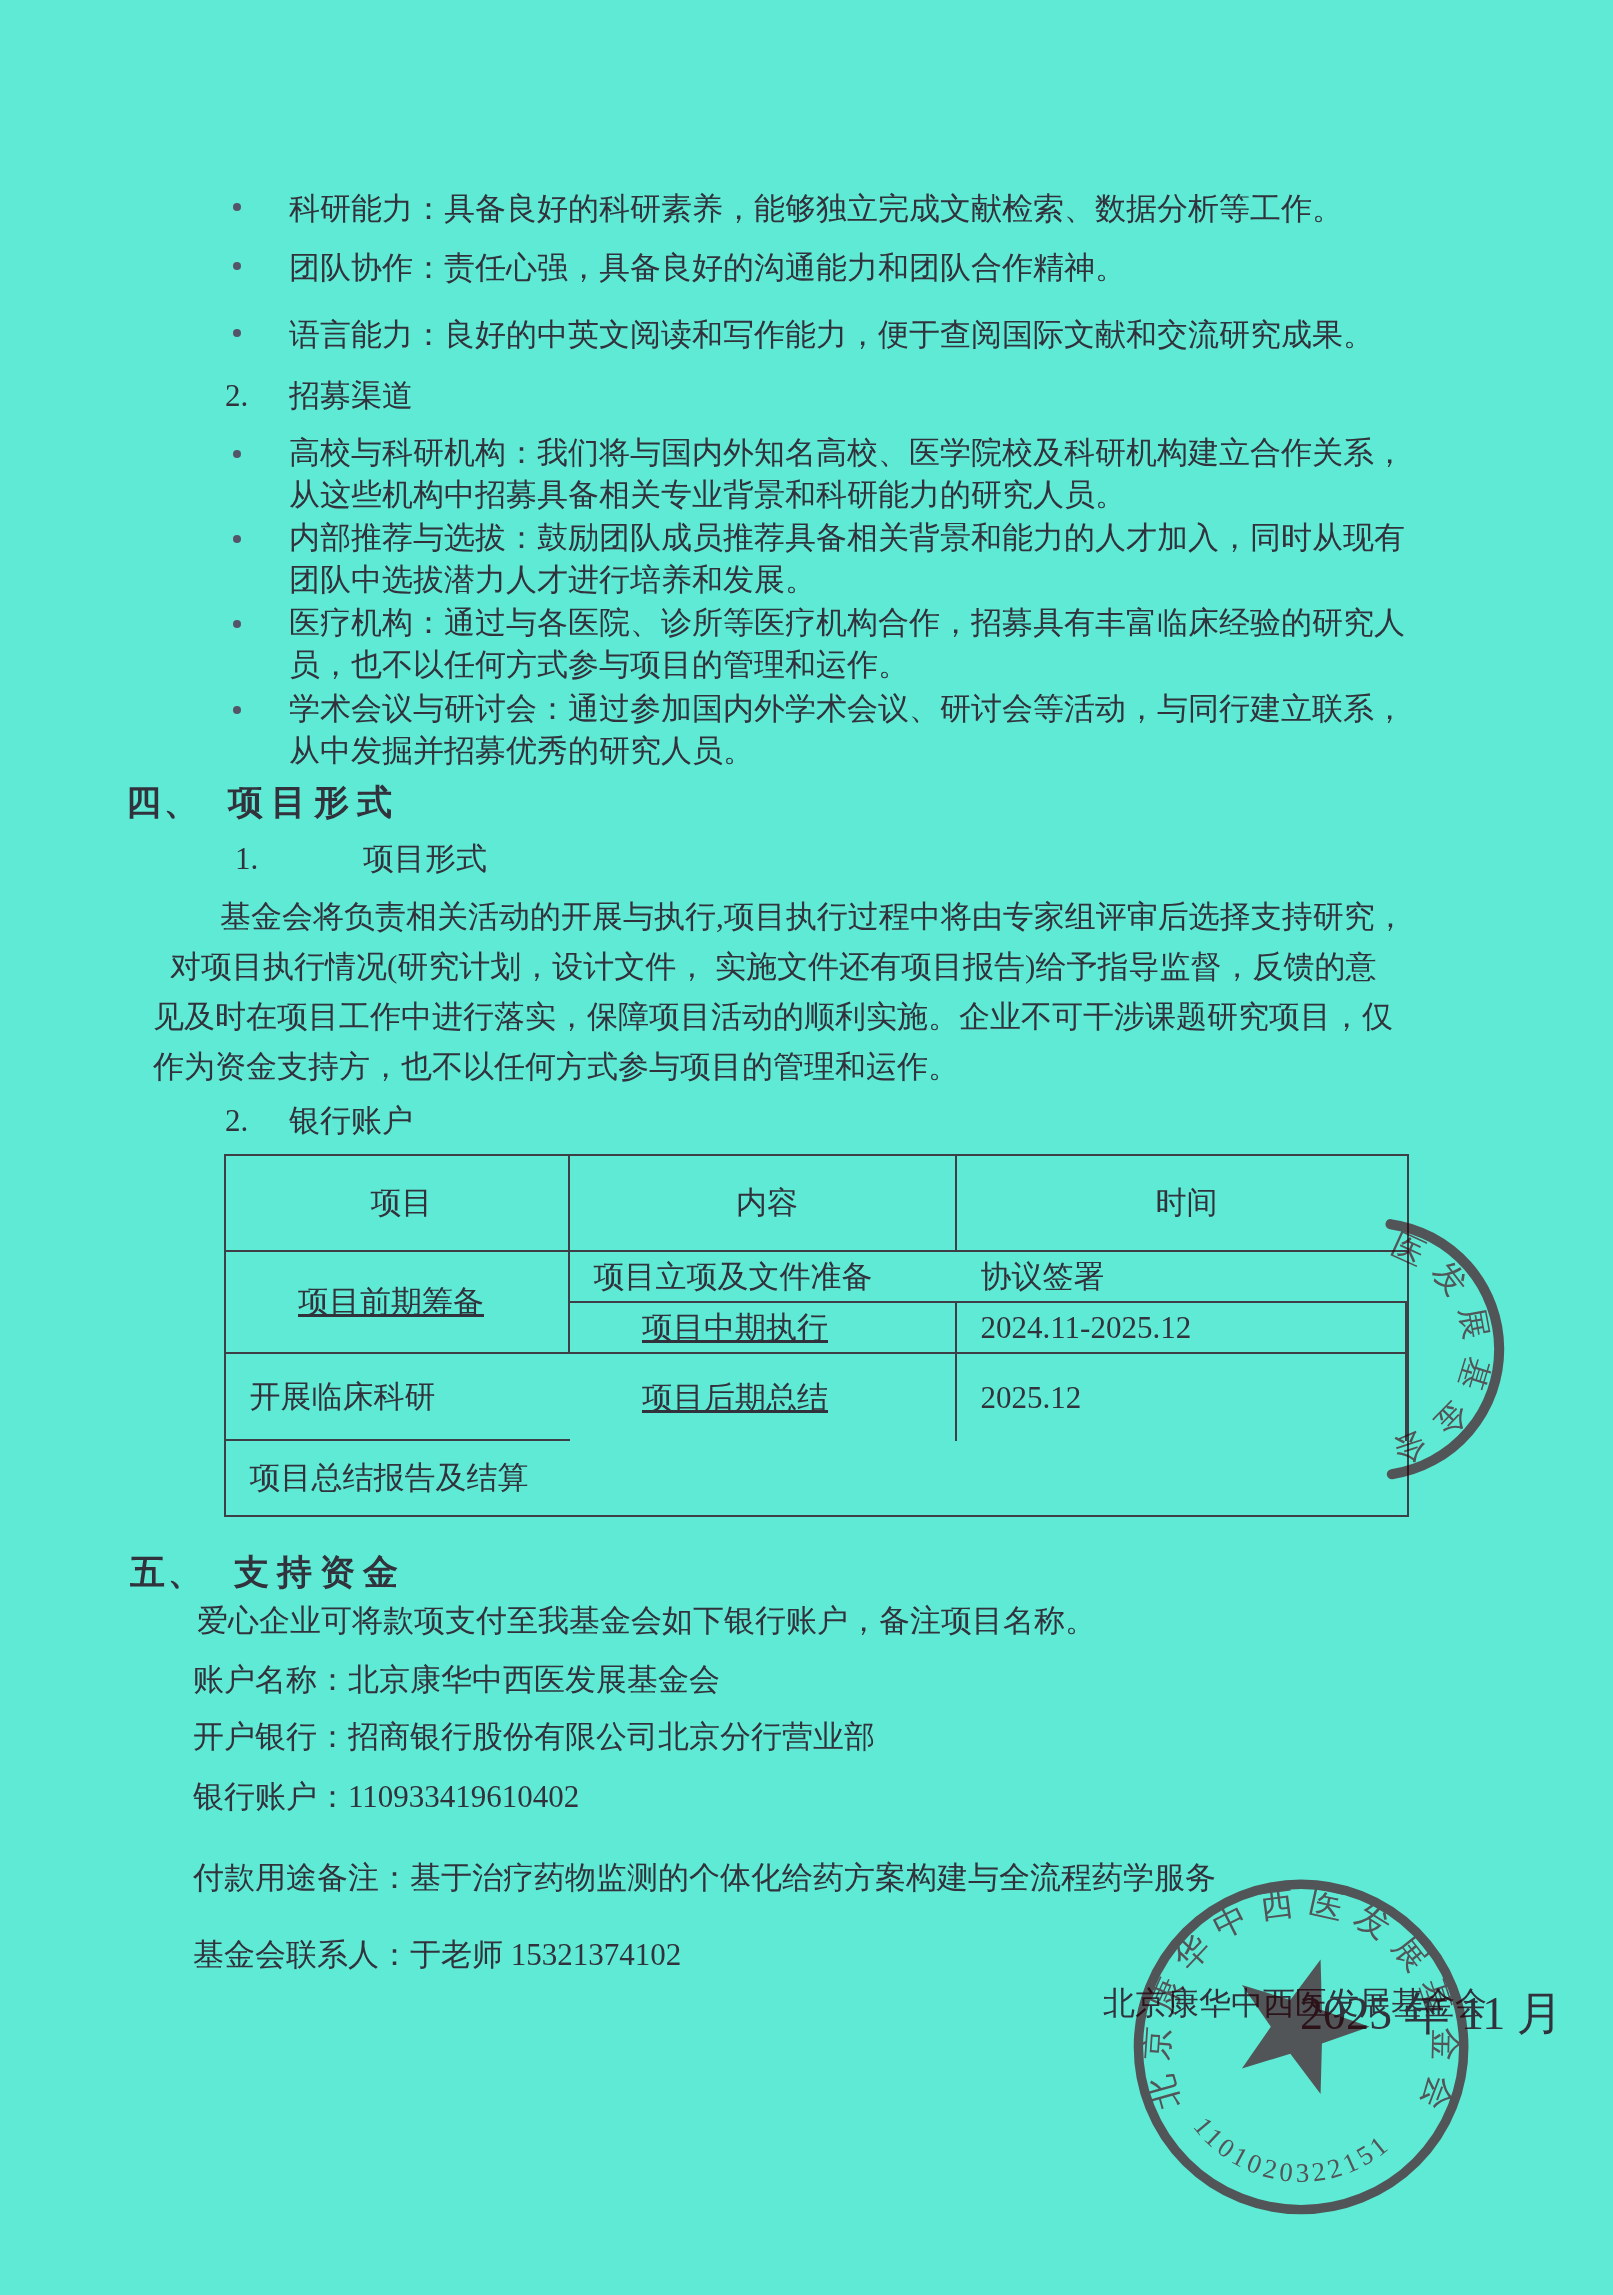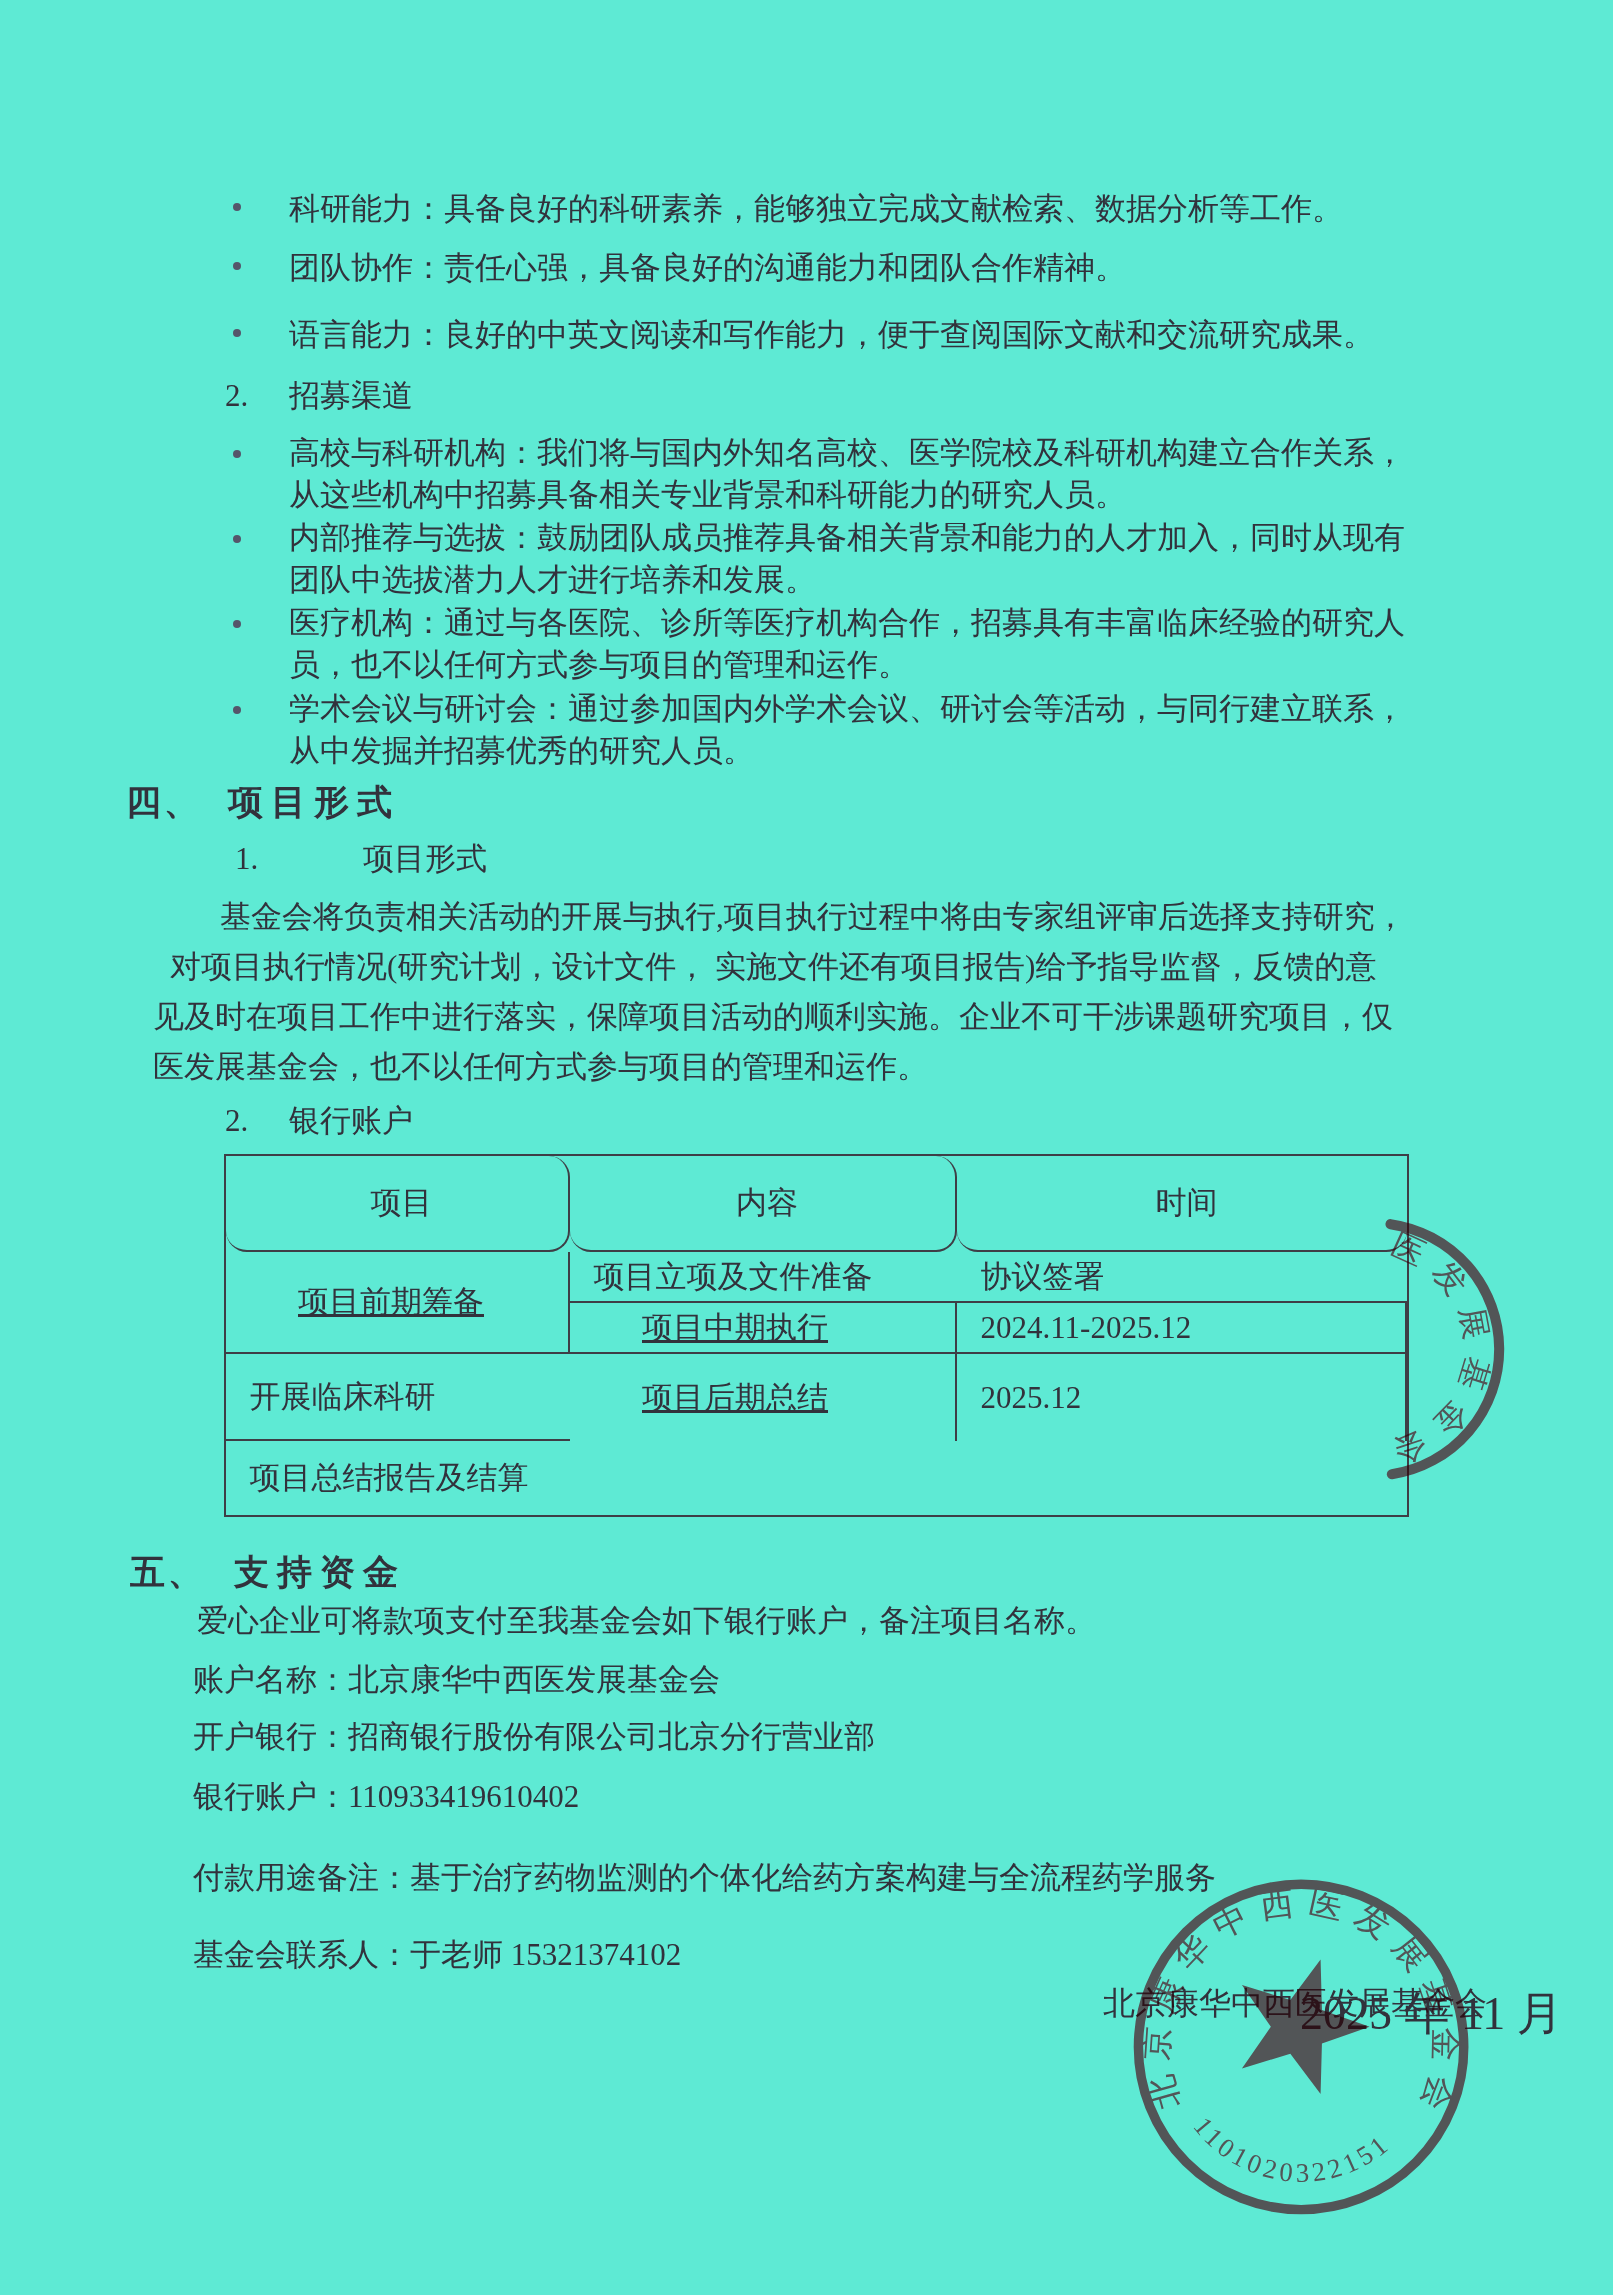--- a/index.html
+++ b/index.html
@@ -17,21 +17,21 @@
   .h4{position:absolute;font-size:35px;font-weight:bold;white-space:nowrap;}
   .h4 .num{display:inline-block;width:102px;letter-spacing:2.7px;}
   .h4 .ttl{letter-spacing:8px;}
   .para{position:absolute;left:153px;top:892px;width:1338px;font-size:31px;line-height:50px;}
   .para .ln{white-space:nowrap;}
   .tbl{position:absolute;left:224px;top:1154px;border:2.7px solid #3e3e46;display:grid;
        grid-template-columns:344px 387px 450px;grid-template-rows:96px 51px 51px 87px 74px;
        font-size:31px;}
   .cell{display:flex;align-items:center;border-right:2px solid #3e3e46;border-bottom:2px solid #3e3e46;
         padding-left:23.5px;white-space:nowrap;}
-  .cell.hd{justify-content:center;padding-left:9px;border-bottom:2.7px solid #3e3e46;border-radius:21px;}
+  .cell.hd{justify-content:center;padding-left:9px;border-bottom:2.7px solid #3e3e46;}
   .cell.c1{padding-left:72px;text-decoration:underline;}
   .cell.last-col{border-right:none;}
   .cell.last-row{border-bottom:none;}
   .bankline{position:absolute;left:193px;font-size:31px;white-space:nowrap;}
   .footer-line{position:absolute;font-size:32px;white-space:nowrap;}
   .stampsvg{position:absolute;left:0;top:0;mix-blend-mode:multiply;pointer-events:none;}
 </style>
 </head>
 <body>
 
@@ -80,21 +80,21 @@
   </div>
 
   <div class="numitem" style="left:235px;top:838px">
     <span class="num" style="width:128px">1.</span><span>项目形式</span>
   </div>
 
   <div class="para">
     <div class="ln" style="padding-left:67px">基金会将负责相关活动的开展与执行,项目执行过程中将由专家组评审后选择支持研究，</div>
     <div class="ln" style="padding-left:17px">对项目执行情况(研究计划，设计文件， 实施文件还有项目报告)给予指导监督，反馈的意</div>
     <div class="ln">见及时在项目工作中进行落实，保障项目活动的顺利实施。企业不可干涉课题研究项目，仅</div>
-    <div class="ln">医发展基金会，也不以任何方式参与项目的管理和运作。</div>
+    <div class="ln">作为资金支持方，也不以任何方式参与项目的管理和运作。</div>
   </div>
 
   <div class="numitem" style="left:225px;top:1100px">
     <span class="num">2.</span><span>银行账户</span>
   </div>
 
   <div class="tbl">
     <div class="cell hd">项目</div>
     <div class="cell hd">内容</div>
     <div class="cell hd last-col">时间</div>

